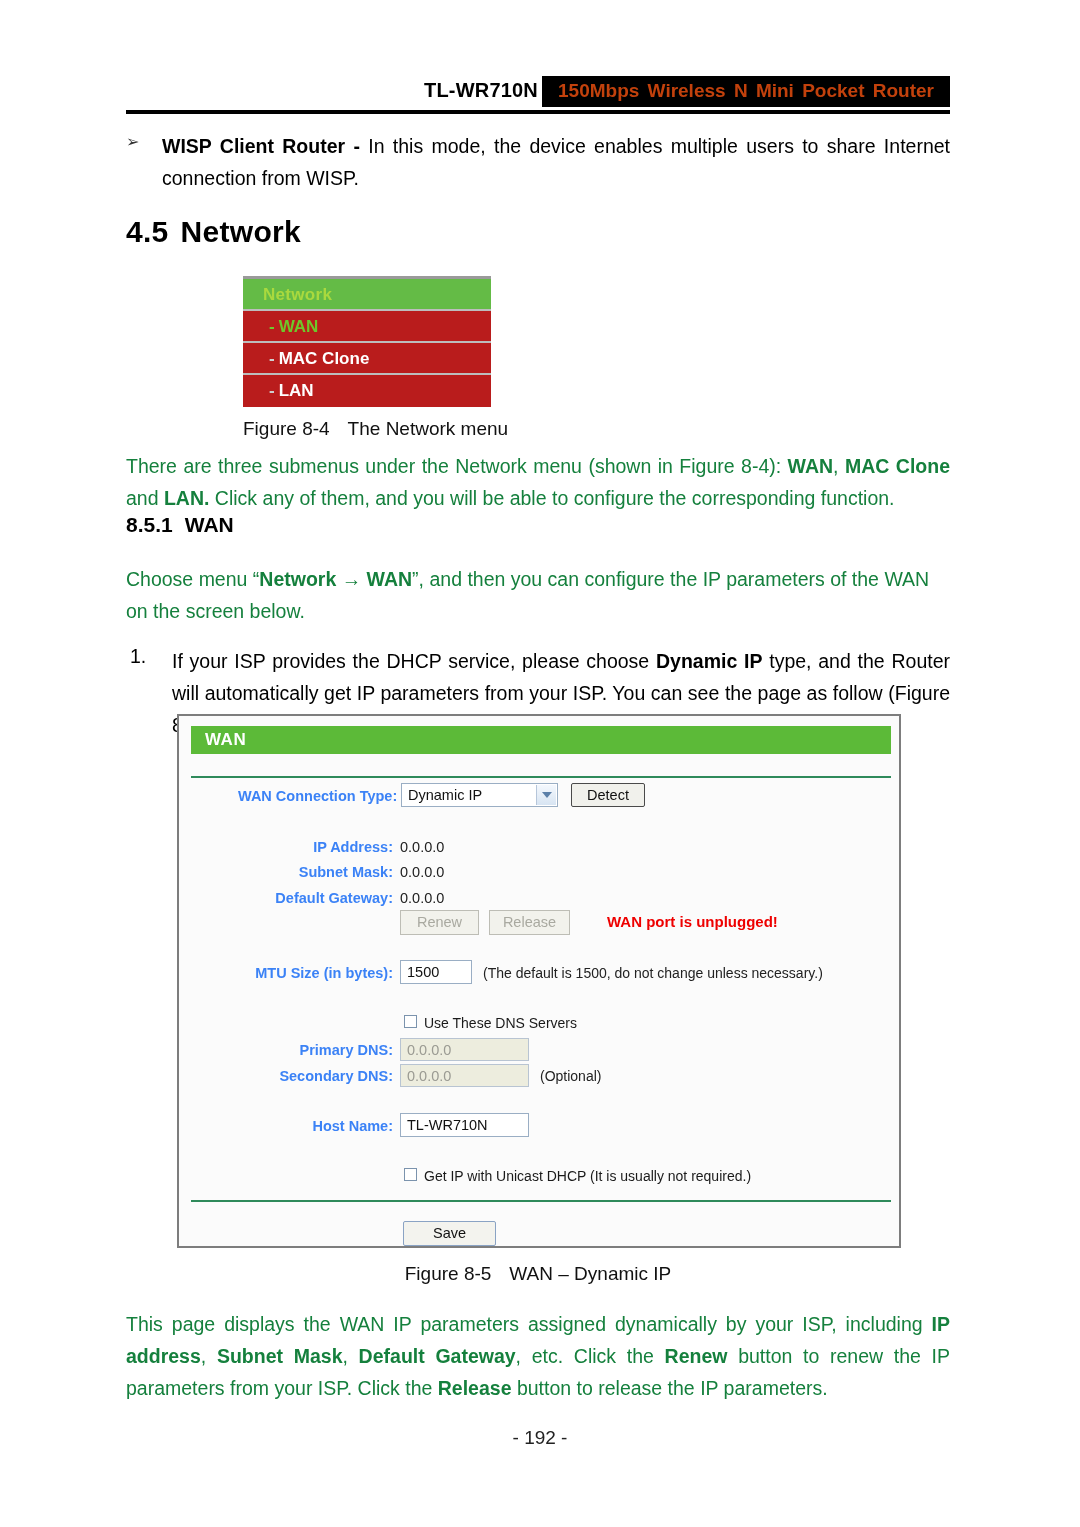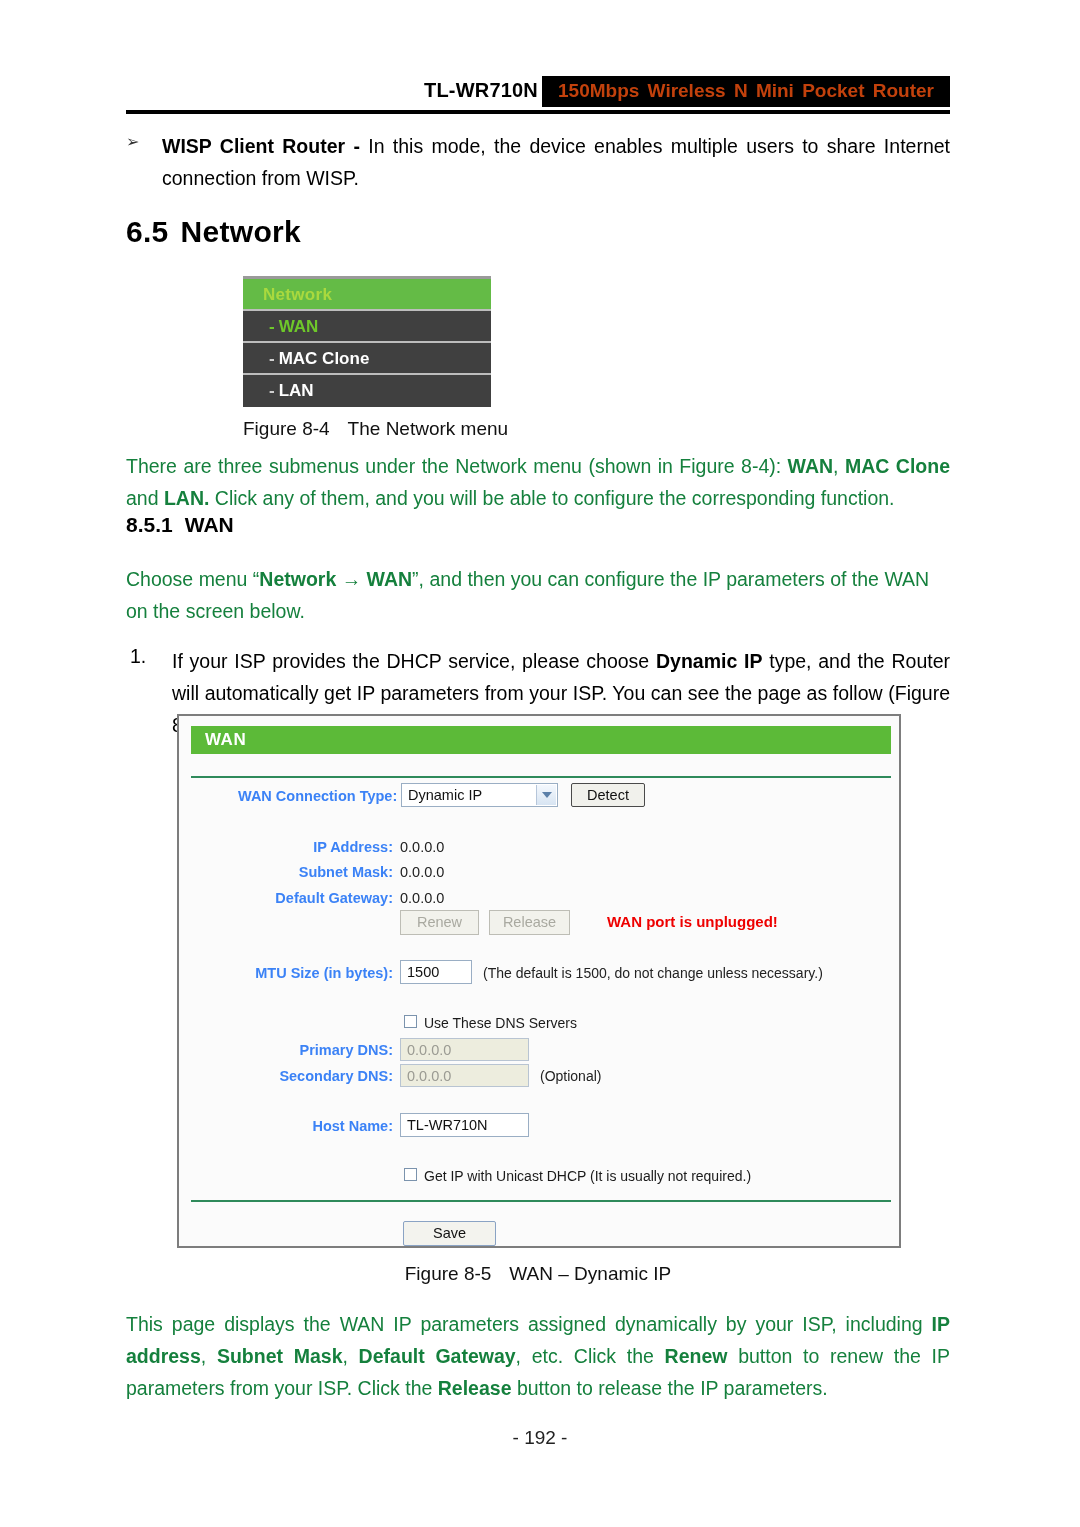--- a/index.html
+++ b/index.html
@@ -133,21 +133,21 @@
     padding-left: 20px;
     box-sizing: border-box;
     border-bottom: 2px solid #bdbdbd;
   }
   .menu-row.parent {
     background: #64bb46;
     color: #a9d93e;
     letter-spacing: 0.3px;
   }
   .menu-row.child {
-    background: #404040;
+    background: #b91c1c;
     color: #ffffff;
     padding-left: 26px;
   }
   .menu-row.child.active { color: #6ec82a; }
   .menu-row.child .dash { color: #cfcfcf; margin-right: 4px; font-weight: bold; }
   .menu-row.child.active .dash { color: #6ec82a; }
   .menu-row:last-child { border-bottom: none; }
 
   .caption {
     position: absolute;
@@ -380,21 +380,21 @@
   <div class="header-rule"></div>
 
   <div class="bullet-item">
     <span class="bullet-marker">➢</span>
     <div class="bullet-body">
       <b>WISP Client Router - </b><span>In this mode, the device enables multiple users to share Internet connection from WISP.</span>
     </div>
   </div>
 
   <div class="h2">
-    <span class="num">6.5</span><span>Network</span>
+    <span class="num">4.5</span><span>Network</span>
   </div>
 
   <div class="menu-fig">
     <div class="menu-row parent">
       <span>Network</span>
     </div>
     <div class="menu-row child active">
       <span class="dash">-</span><span>WAN</span>
     </div>
     <div class="menu-row child">

